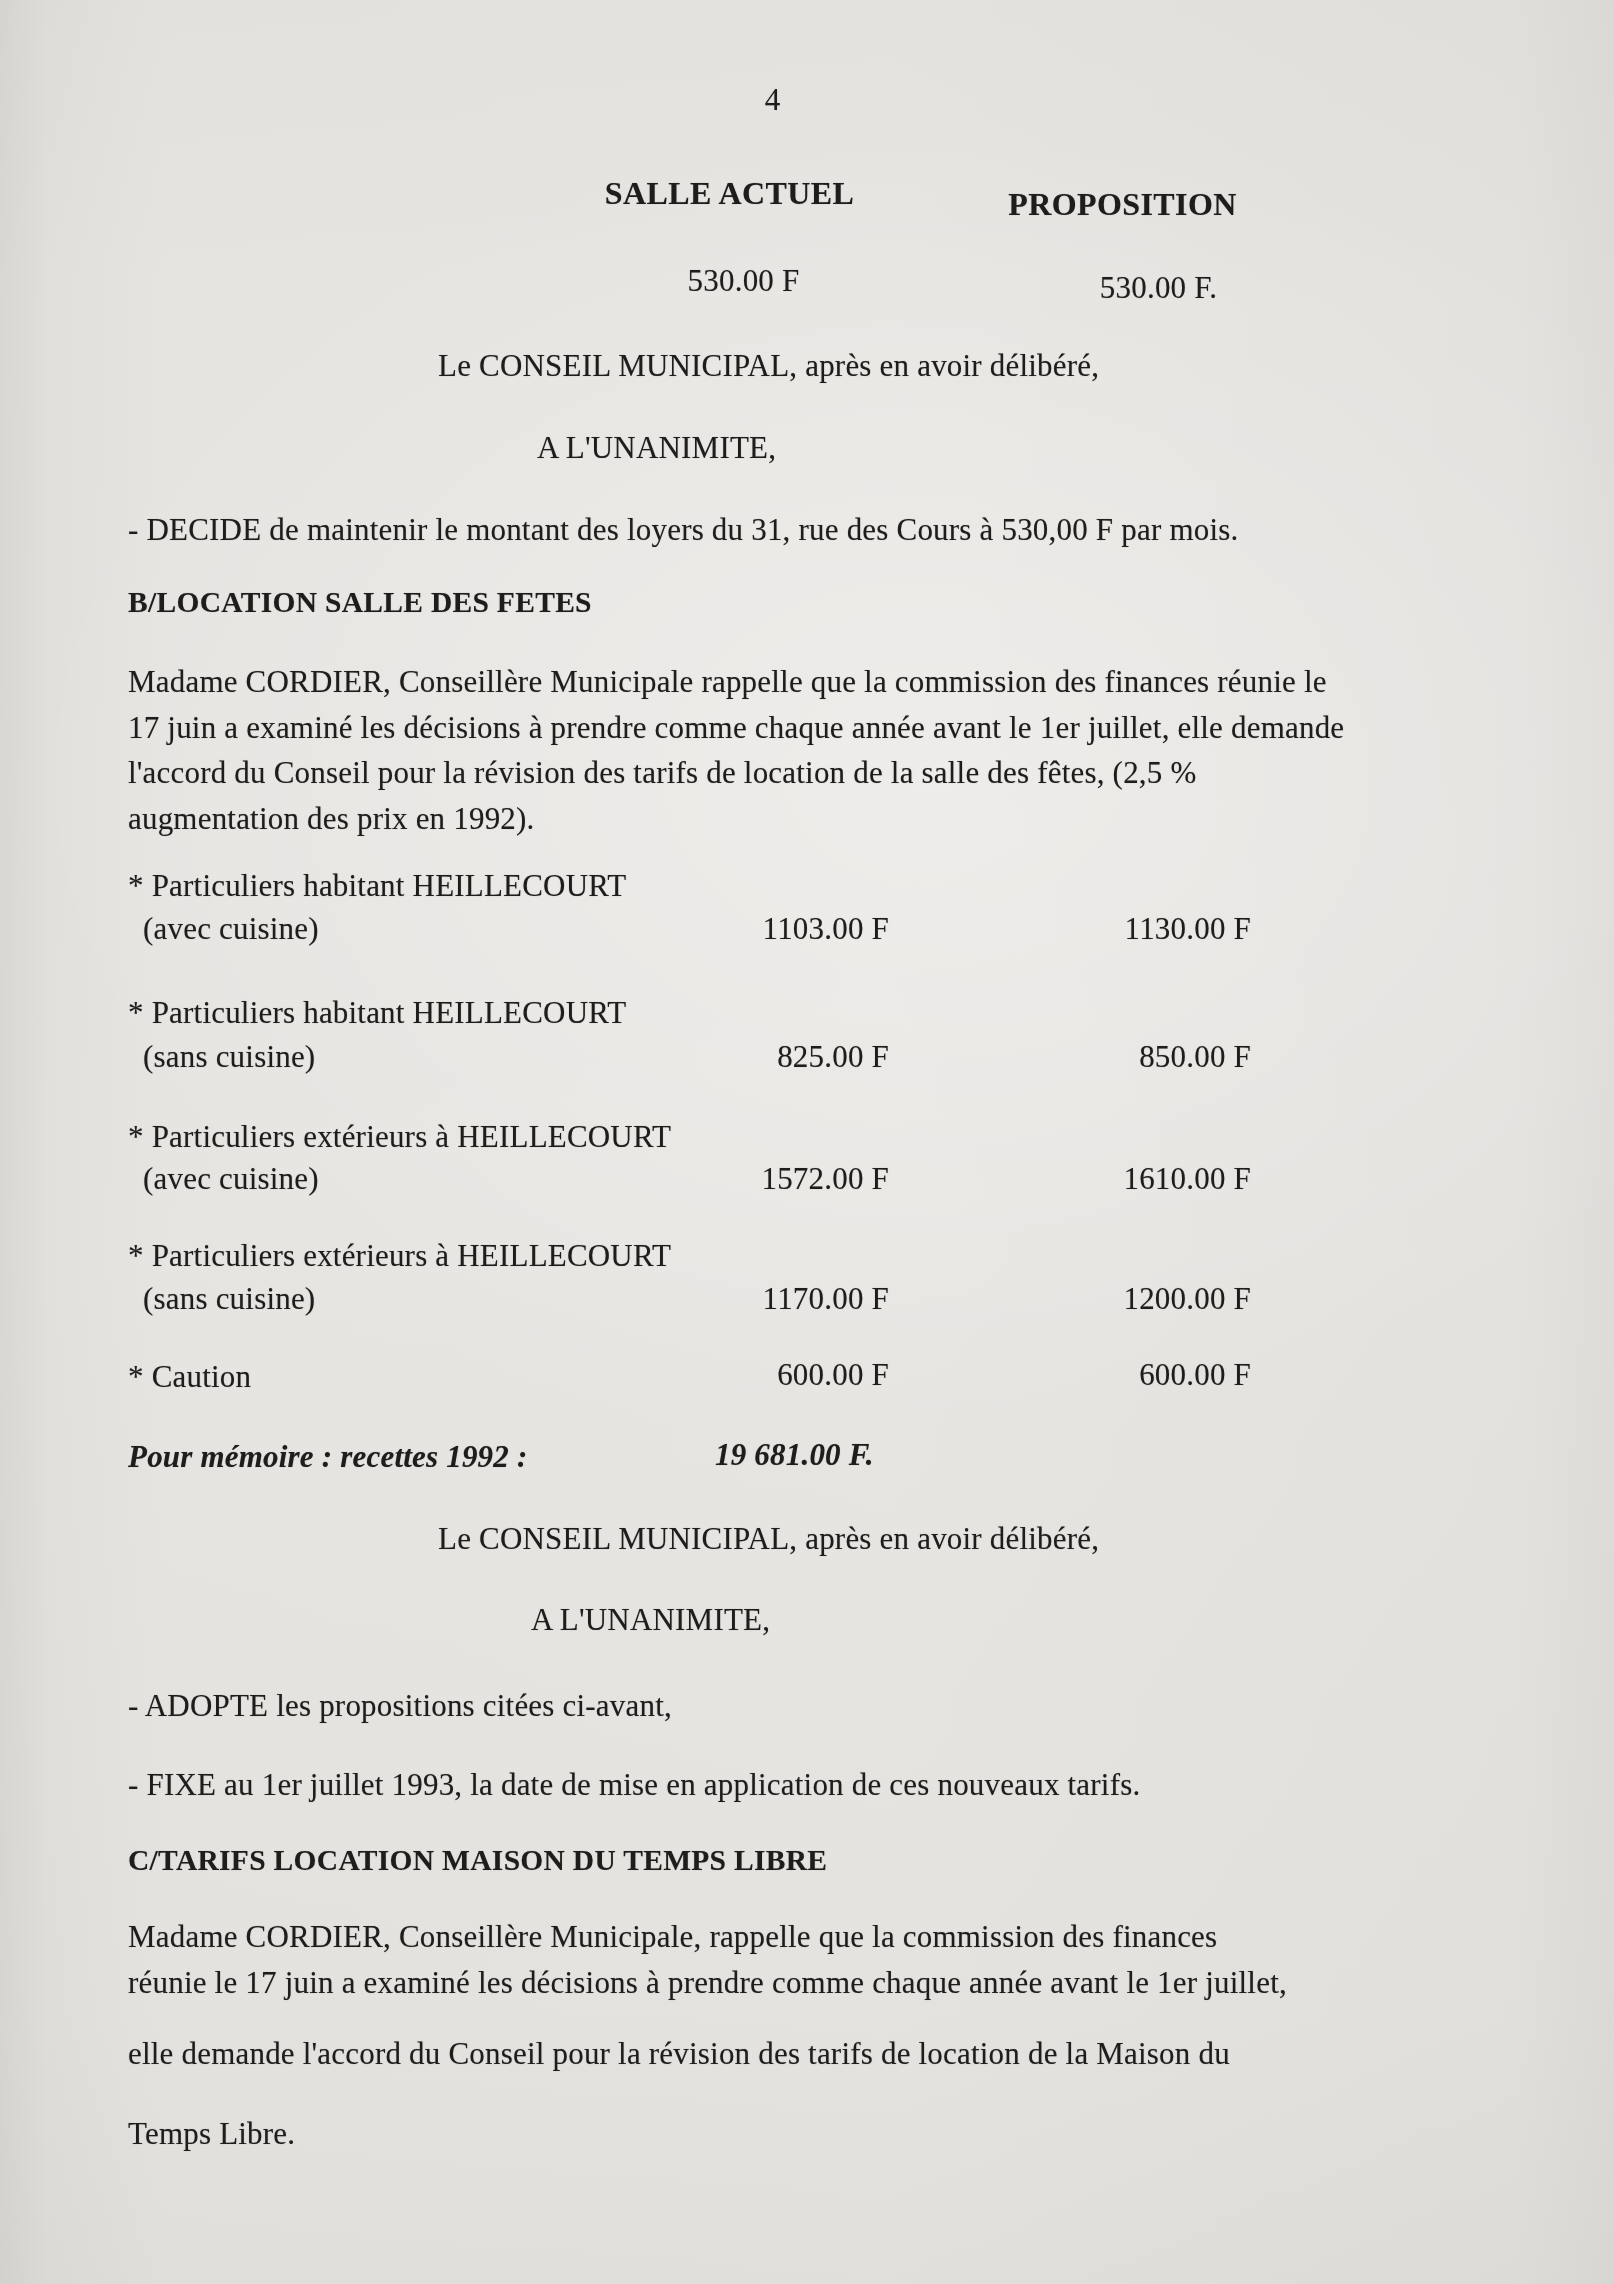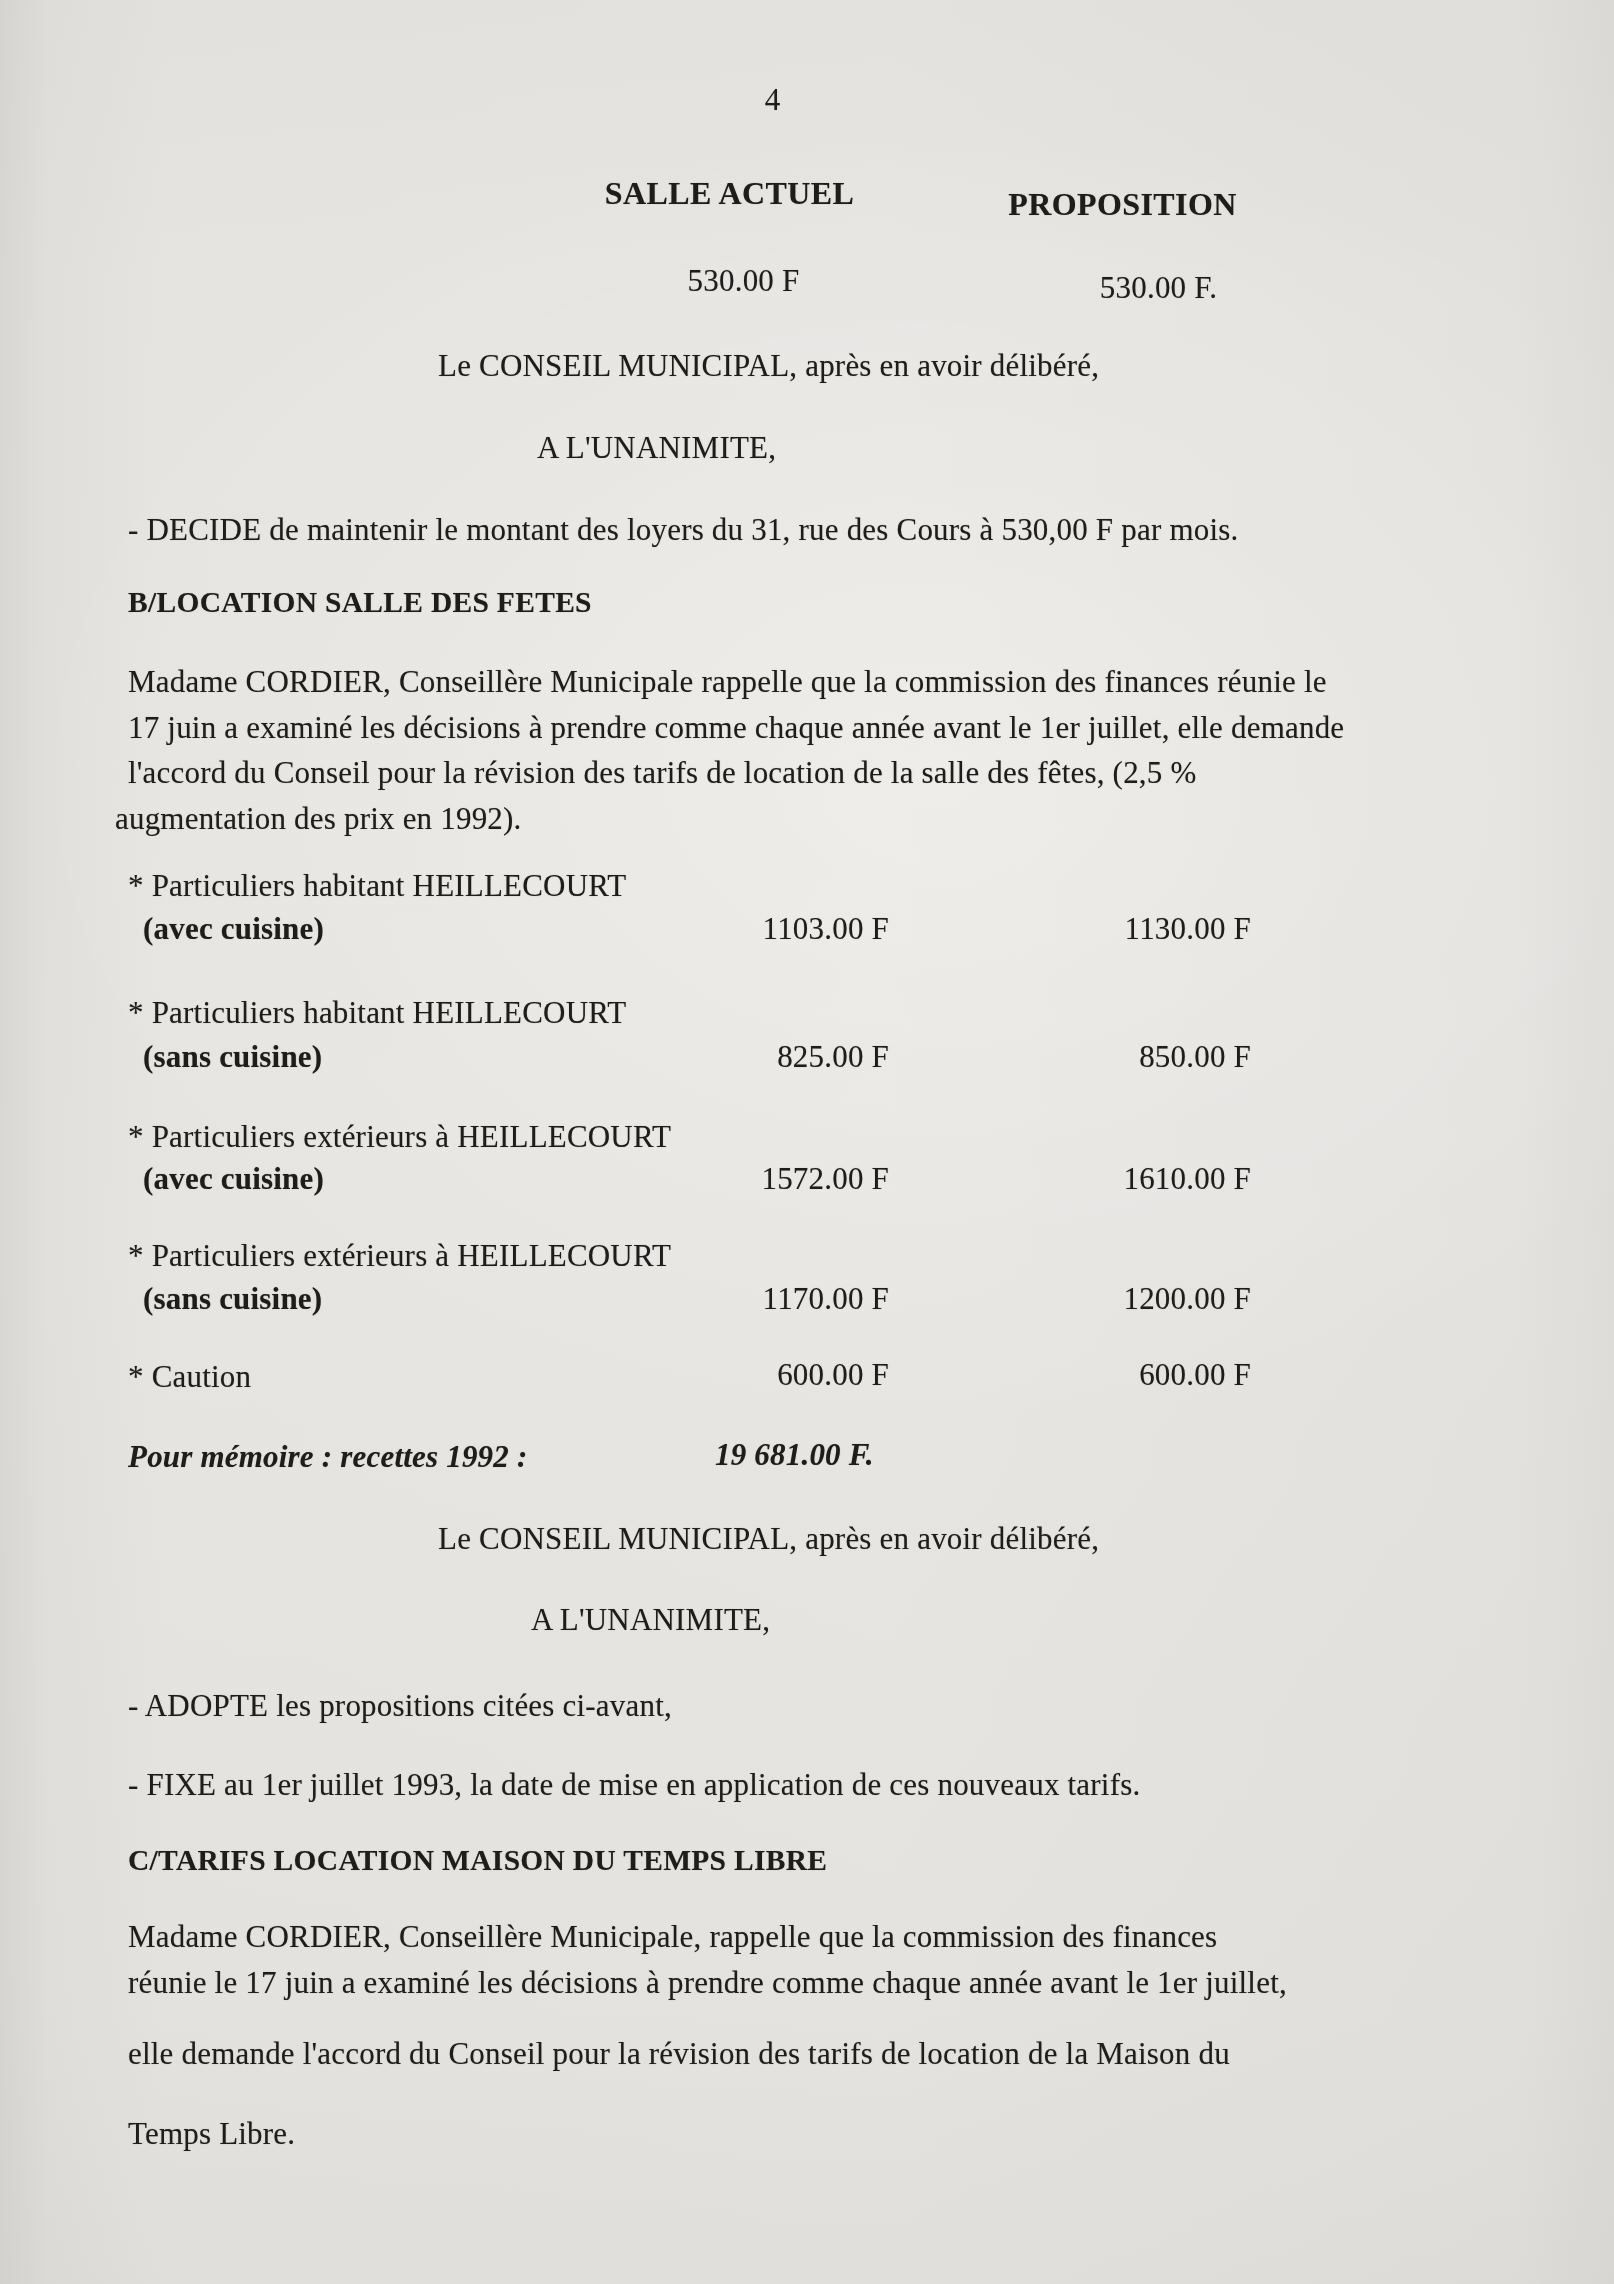--- a/index.html
+++ b/index.html
@@ -41,24 +41,24 @@
   .rent-prop      { top: 270px; left: 1016px; width: 285px; }
   .council-1      { top: 348px; left: 438px; }
   .unanimity-1    { top: 430px; left: 537px; }
   .decide-line    { top: 512px; left: 128px; }
 
   
   .b-heading      { top: 586px; left: 128px; }
   .b-par-0        { top: 664px;  left: 128px; }
   .b-par-1        { top: 710px;  left: 128px; }
   .b-par-2        { top: 755px;  left: 128px; }
-  .b-par-3        { top: 801px;  left: 115px; text-align: right; }
+  .b-par-3        { top: 801px;  left: 128px; text-align: right; }
 
   .row-label   { left: 128px; }
-  .row-sub     { left: 143px; font-weight: bold; }
+  .row-sub     { left: 143px; font-weight: normal; }
   .val-cur     { left: 556px; width: 333px; text-align: right; }
   .val-prop    { left: 918px; width: 333px; text-align: right; }
 
   .r1-label { top: 868px; }
   .r1-sub   { top: 911px; }  .r1-val { top: 911px; }
   .r2-label { top: 995px; }
   .r2-sub   { top: 1039px; } .r2-val { top: 1039px; }
   .r3-label { top: 1119px; }
   .r3-sub   { top: 1161px; } .r3-val { top: 1161px; }
   .r4-label { top: 1238px; }

